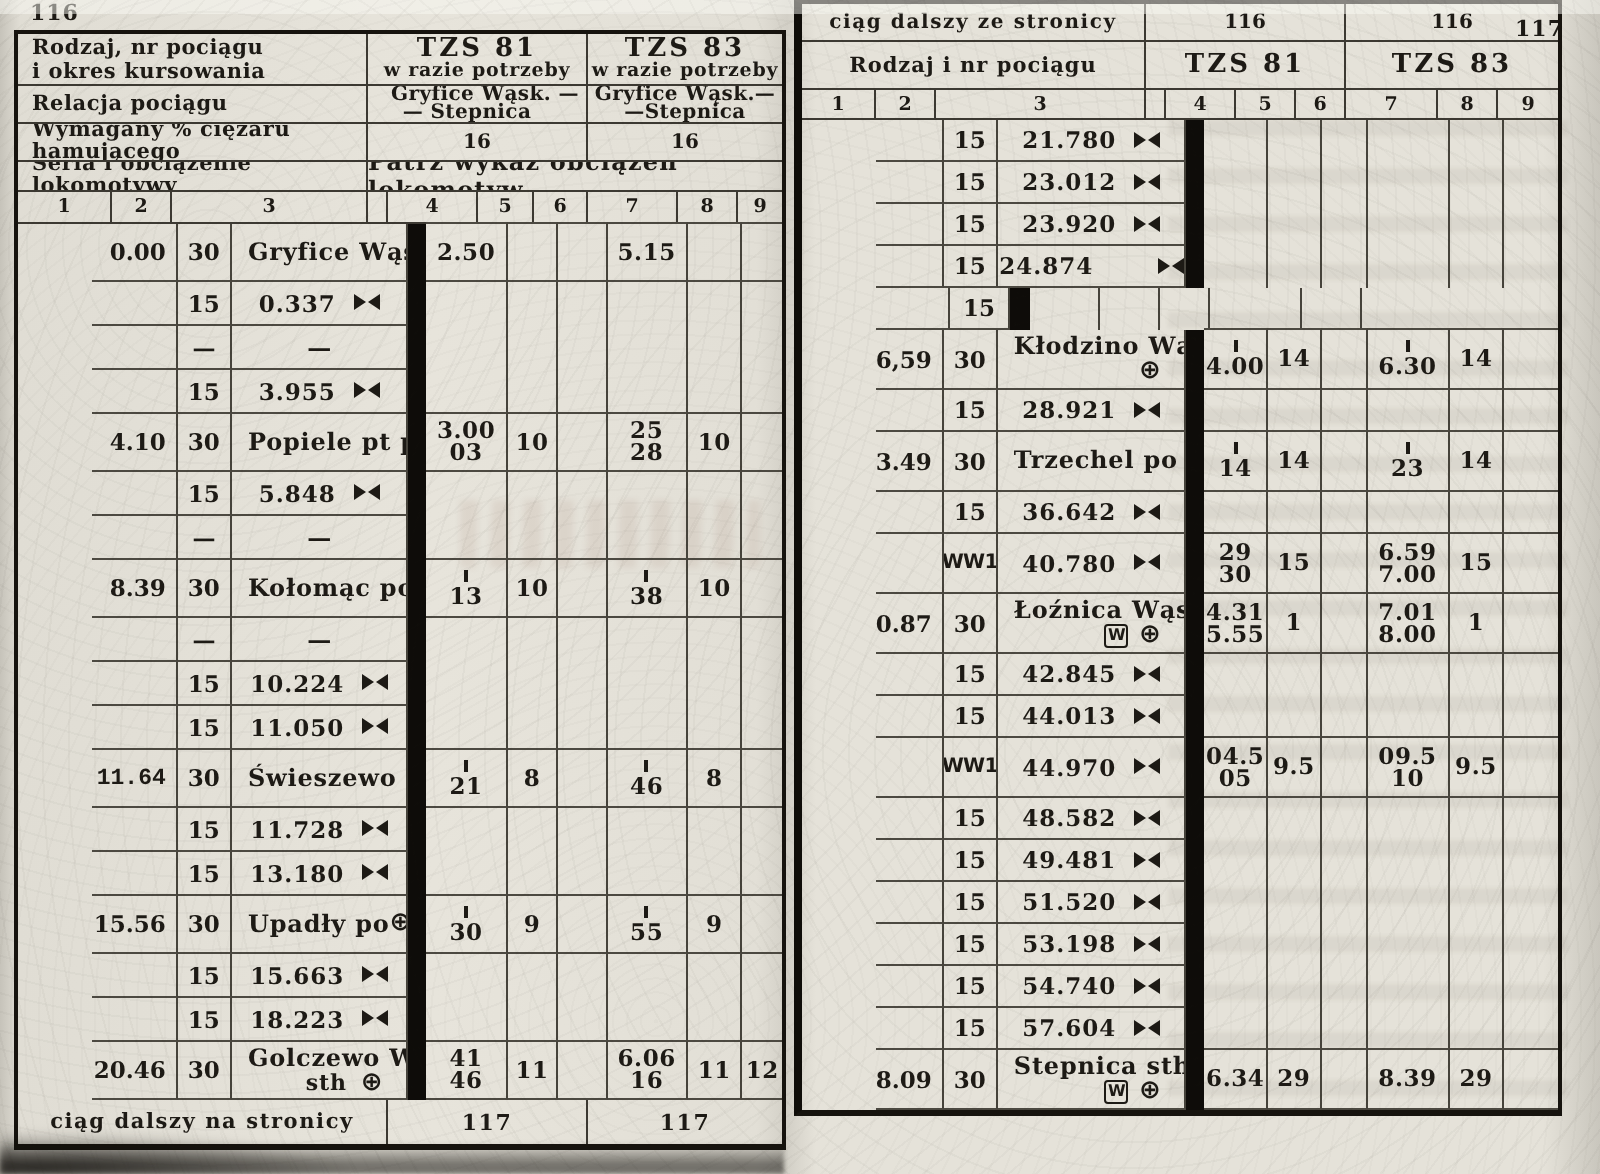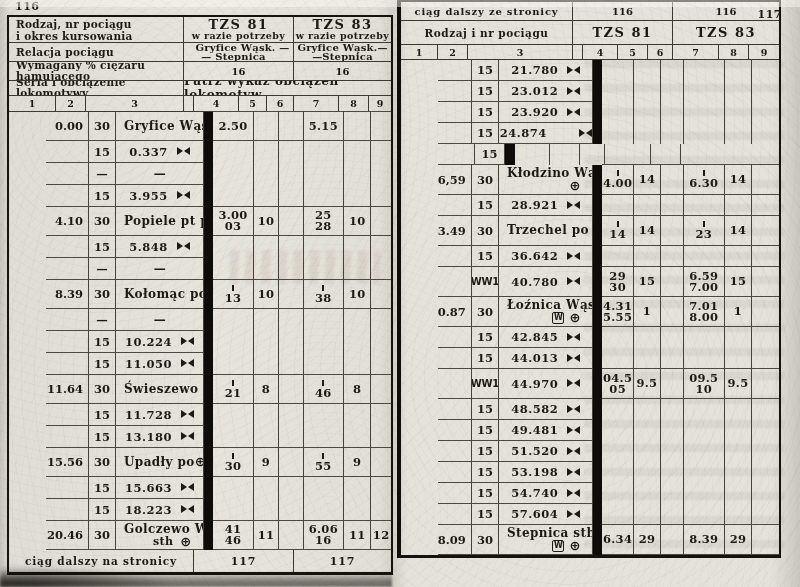--- a/index.html
+++ b/index.html
@@ -320,21 +320,21 @@
             </div>
             <div class="c barc" style="width: 10px;"></div>
             <div class="c" style="width: 45px;"></div>
             <div class="c" style="width: 28px;"></div>
             <div class="c" style="width: 27px;"></div>
             <div class="c" style="width: 45px;"></div>
             <div class="c" style="width: 30px;"></div>
             <div class="c" style="width: 22px;"></div>
           </div>
           <div class="r" style="height: 29px;">
-            <div class="c v1 b" style="width: 47px;">11.64</div>
+            <div class="c v1 b" style="width: 47px; font-family: Liberation Mono, monospace;">11.64</div>
             <div class="c b" style="width: 30px;">30</div>
             <div class="c b stc" style="width: 98px;">
               <div class="l1">
                 <div class="stn">Świeszewo po</div>
               </div>
             </div>
             <div class="c barc" style="width: 10px;"></div>
             <div class="c b bt" style="width: 45px;">
               <div class="tick"></div>
               <div class="vl">21</div>

